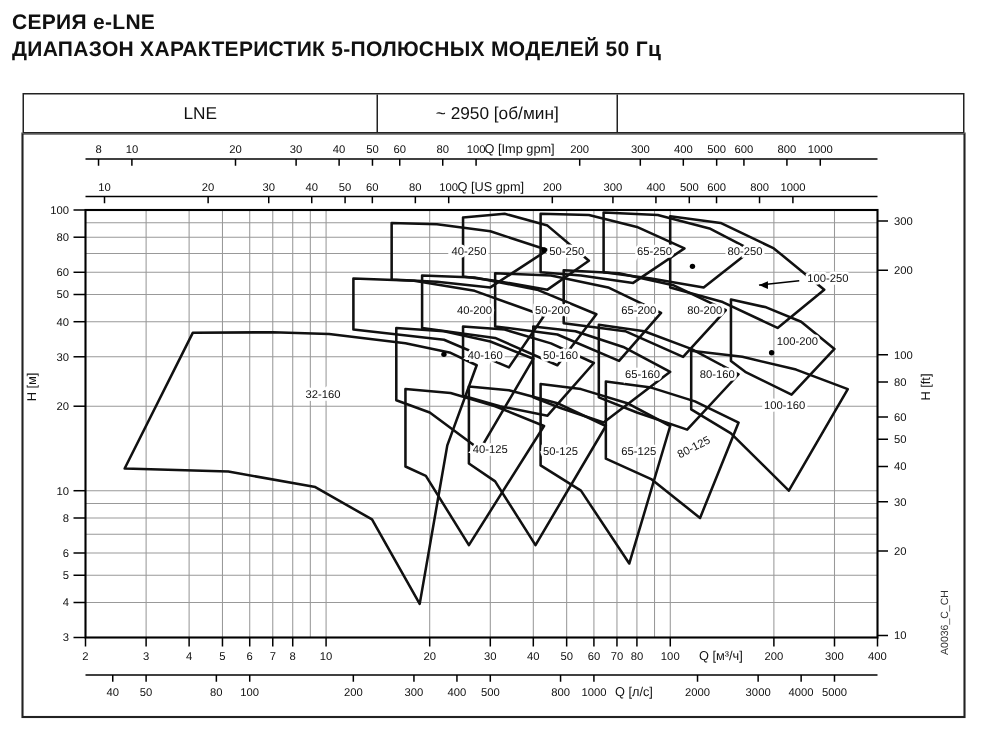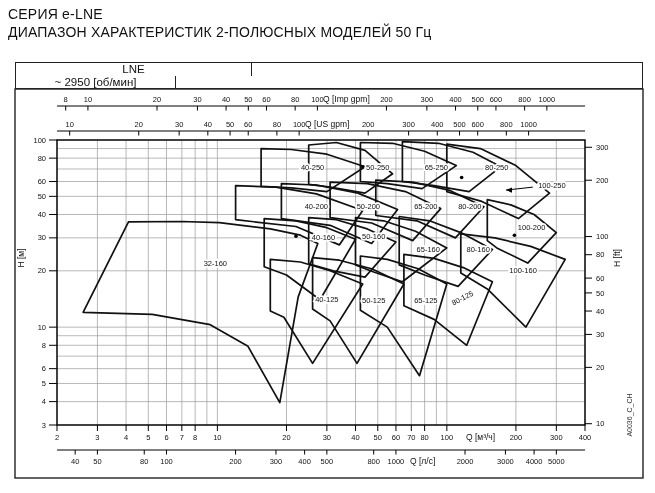--- a/index.html
+++ b/index.html
@@ -1,21 +1,21 @@
 <!DOCTYPE html>
 <html><head>
 <meta charset="utf-8">
 <style>
   html,body{margin:0;padding:0;background:#fff;}
   .page{position:relative;width:655px;height:493px;background:#fff;overflow:hidden;
         font-family:"Liberation Sans",sans-serif;color:#111;}
-  .hdr{position:absolute;left:8px;top:5px;font-size:14px;font-weight:normal;line-height:18px;
+  .hdr{position:absolute;left:8px;top:5px;font-size:14px;font-weight:bold;line-height:18px;
        letter-spacing:0.2px;white-space:nowrap;}
   .spec-table{position:absolute;left:15px;top:62px;width:628px;height:27px;
-      border:1.4px solid #222;box-sizing:border-box;display:flex;background:#fff;flex-direction:column;}
+      border:1.4px solid #222;box-sizing:border-box;display:flex;background:#fff;}
   .spec-cell{display:flex;align-items:center;justify-content:center;font-size:11.5px;
       box-sizing:border-box;height:100%;}
   .c1{width:236px;border-right:1.4px solid #222;}
   .c2{width:160px;border-right:1.4px solid #222;}
   .c3{flex:1;}
   svg{position:absolute;left:0;top:0;}
   text{font-family:"Liberation Sans",sans-serif;}
 </style>
 </head>
 <body>
@@ -309,20 +309,20 @@
         <text x="326.86879178087895" y="302.29834939971187" fill="#111" font-size="7.5" text-anchor="middle" paint-order="stroke" stroke="#fff" stroke-width="3.5">40-125</text>
         <text x="373.70666484008206" y="303.4678125296327" fill="#111" font-size="7.5" text-anchor="middle" paint-order="stroke" stroke="#fff" stroke-width="3.5">50-125</text>
         <text x="425.8505816337414" y="303.4678125296327" fill="#111" font-size="7.5" text-anchor="middle" paint-order="stroke" stroke="#fff" stroke-width="3.5">65-125</text>
         <text x="462.49592967046465" y="300.5751127222168" fill="#111" font-size="7.5" text-anchor="middle" paint-order="stroke" stroke="#fff" stroke-width="3.5" transform="rotate(-27 462.49592967046465 298.0751127222168)">80-125</text>
       </g>
       <text x="632" y="415" fill="#333" font-size="7" transform="rotate(-90 632 415)" text-anchor="middle">A0036_C_CH</text>
     </svg>
 
   <div class="hdr">
     <div>СЕРИЯ e-LNE</div>
-    <div>ДИАПАЗОН ХАРАКТЕРИСТИК 2-ПОЛЮСНЫХ МОДЕЛЕЙ 50 Гц</div>
+    <div>ДИАПАЗОН ХАРАКТЕРИСТИК 5-ПОЛЮСНЫХ МОДЕЛЕЙ 50 Гц</div>
   </div>
 
   <div class="spec-table">
     <div class="spec-cell c1">LNE</div>
     <div class="spec-cell c2">~ 2950 [об/мин]</div>
   </div>
 </div>
 
 </body></html>

